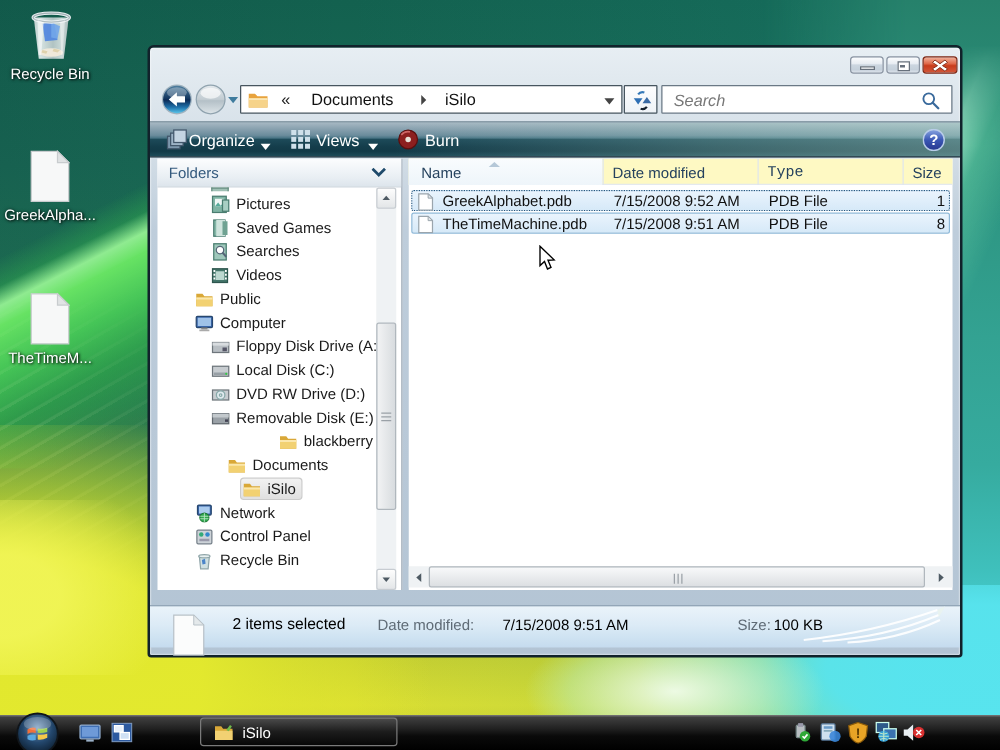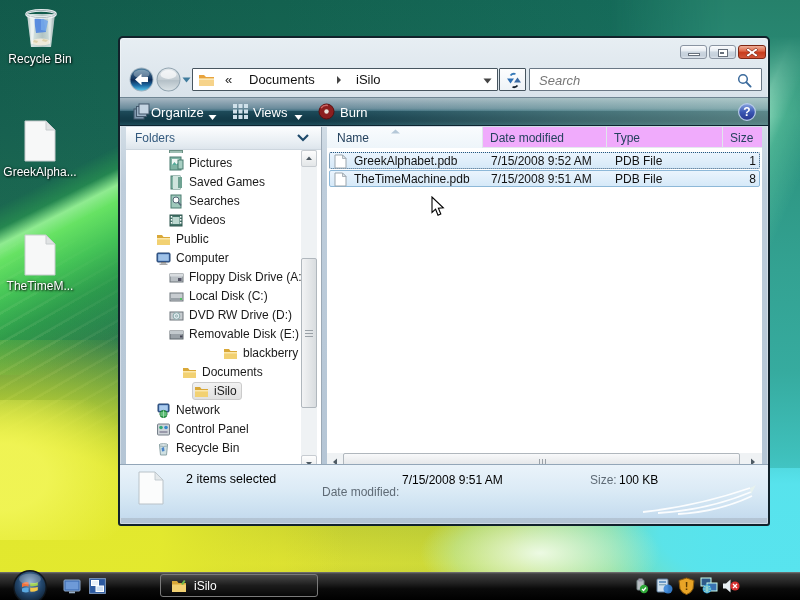--- a/index.html
+++ b/index.html
@@ -57,26 +57,26 @@
 #main { position:absolute; left:0; top:89px; width:100%; height:345px; }
 #tree { position:absolute; left:6px; top:0; width:196px; height:345px; background:#fff; border-right:1px solid #9aa8b5; }
 #fhead { position:absolute; left:0; top:0; width:100%; height:23px; background:linear-gradient(180deg,#fcfdfe,#e8eef3 70%,#dde5ec); border-bottom:1px solid #cdd6de; color:#33597d; font-size:12px;text-decoration:underline; }
 .ti { position:absolute; height:19px; font-size:12px; color:#1a1a1a; line-height:19px; white-space:nowrap; }
 .ti svg, .ti .ic { position:absolute; top:2px; }
 
 .sb { background:#eff2f4; position:absolute; }
 .sbthumb { position:absolute; background:linear-gradient(90deg,#f2f3f4,#d8dcdf); border:1px solid #b0b7bd; border-radius:2px; }
 
 #list { position:absolute; left:207px; top:0; right:6px; height:345px; background:#fff; }
-#lhead { position:absolute; left:0; top:0; width:100%; height:21px; background:#f0abfc; border-bottom:1px solid #e4e9ee; color:#25425e; font-size:12px; }
+#lhead { position:absolute; left:0; top:0; width:100%; height:21px; background:#fef9c3; border-bottom:1px solid #e4e9ee; color:#25425e; font-size:12px; }
 .hsep { position:absolute; top:0; width:1px; height:21px; background:#e0e6eb; }
 .row { position:absolute; left:2px; right:2px; height:17px; font-size:12px; color:#111; line-height:17px;
   background:linear-gradient(180deg,#eaf4fd,#d6e9f8); border:1px solid #8db8d8; border-radius:2px; }
 
-#details { position:absolute; left:0; bottom:6px; width:100%; height:54px; border-top:1px solid #93a6b8;
+#details { position:absolute; left:0; bottom:6px; width:100%; height:34px; border-top:1px solid #93a6b8;
   background:linear-gradient(180deg,#eaf3fa 0%,#dcebf6 45%,#cfe3f2 75%,#c5dbee 100%); font-size:12px; color:#000; }
 #details .grey { color:#5f6b76; }
 
 #taskbar { position:absolute; left:0; top:572px; width:800px; height:28px;
   background:linear-gradient(180deg,#7a7a7a 0%,#3f3f3f 7%,#202020 40%,#0a0a0a 60%,#000 100%); }
 #taskbtn { position:absolute; left:160px; top:2px; width:158px; height:23px; border:1px solid #7a7a7a; border-radius:3px;
   background:linear-gradient(180deg,#4a4a4a,#1c1c1c 50%,#070707); color:#fff; font-size:12px; }
 #clock { position:absolute; right:11px; top:0; height:28px; line-height:28px; color:#fff; font-size:12px;margin-top:28px; }
 </style>
 </head>
@@ -373,21 +373,21 @@
         </div>
       </div>
       <div id="list">
         <div id="lhead">
           <div style="position:absolute;left:0;top:0;width:155px;height:21px;background:linear-gradient(180deg,#f9fcfe,#eef5fa);"></div>
           <svg style="position:absolute;left:63px;top:2px;" width="11" height="5" viewBox="0 0 11 5">
               <path d="M1 4.5 L5.5 0.5 L10 4.5 Z" fill="#b5c8d8"></path>
             </svg>
           <span style="position:absolute;left:10px;top:4px;">Name</span>
           <span style="position:absolute;left:163px;top:4px;">Date modified</span>
-          <span style="position:absolute;left:287px;top:4px;">Type</span>
+          <span style="position:absolute;left:287px;top:4px;font-family:Liberation Mono, monospace;">Type</span>
           <span style="position:absolute;left:403px;top:4px;">Size</span>
           <div class="hsep" style="left:155px;"></div>
           <div class="hsep" style="left:279px;"></div>
           <div class="hsep" style="left:395px;"></div>
         </div>
         <div class="row" style="top:25px;border-style:dotted;border-color:#26567d;">
           <svg style="position:absolute;left:4px;top:1px;" width="13" height="15" viewBox="0 0 13 15">
               <path d="M1 1 L8.5 1 L12 4.5 L12 14 L1 14 Z" fill="#fff" stroke="#9aa5ad"></path>
               <path d="M8.5 1 L8.5 4.5 L12 4.5 Z" fill="#e4e8ea" stroke="#9aa5ad" stroke-width=".8"></path>
             </svg>
@@ -427,21 +427,21 @@
     <div id="details">
       <svg style="position:absolute;right:10px;bottom:2px;" width="120" height="34" viewBox="0 0 120 34">
         <path d="M5 30 Q60 24 112 6 M20 31 Q70 28 113 10 M40 32 Q80 30 114 14" fill="none" stroke="#ffffff" stroke-width="1.8" opacity=".9"></path>
         <path d="M112 6 L118 3 L113 12 Z" fill="#eaf4ee" opacity=".8"></path>
       </svg>
       <svg style="position:absolute;left:18px;top:6px;" width="26" height="34" viewBox="0 0 26 34">
         <path d="M1 1 L17 1 L25 9 L25 33 L1 33 Z" fill="#fbfcfc" stroke="#b9c2c8"></path>
         <path d="M17 1 L17 9 L25 9 Z" fill="#e4e9eb" stroke="#b9c2c8" stroke-width=".8"></path>
       </svg>
       <span style="position:absolute;left:66px;top:7px;font-size:12.5px;">2 items selected</span>
-      <span class="grey" style="position:absolute;left:202px;top:8px;margin-top:12px;">Date modified:</span>
+      <span class="grey" style="position:absolute;left:182px;top:8px;">Date modified:</span>
       <span style="position:absolute;left:282px;top:8px;">7/15/2008 9:51 AM</span>
       <span class="grey" style="position:absolute;left:470px;top:8px;">Size:</span>
       <span style="position:absolute;left:499px;top:8px;">100 KB</span>
     </div>
   </div>
 
   <div id="taskbar">
 
     <svg style="position:absolute;left:12px;top:-3px;" width="36" height="36" viewBox="0 0 36 36">
       <defs>

